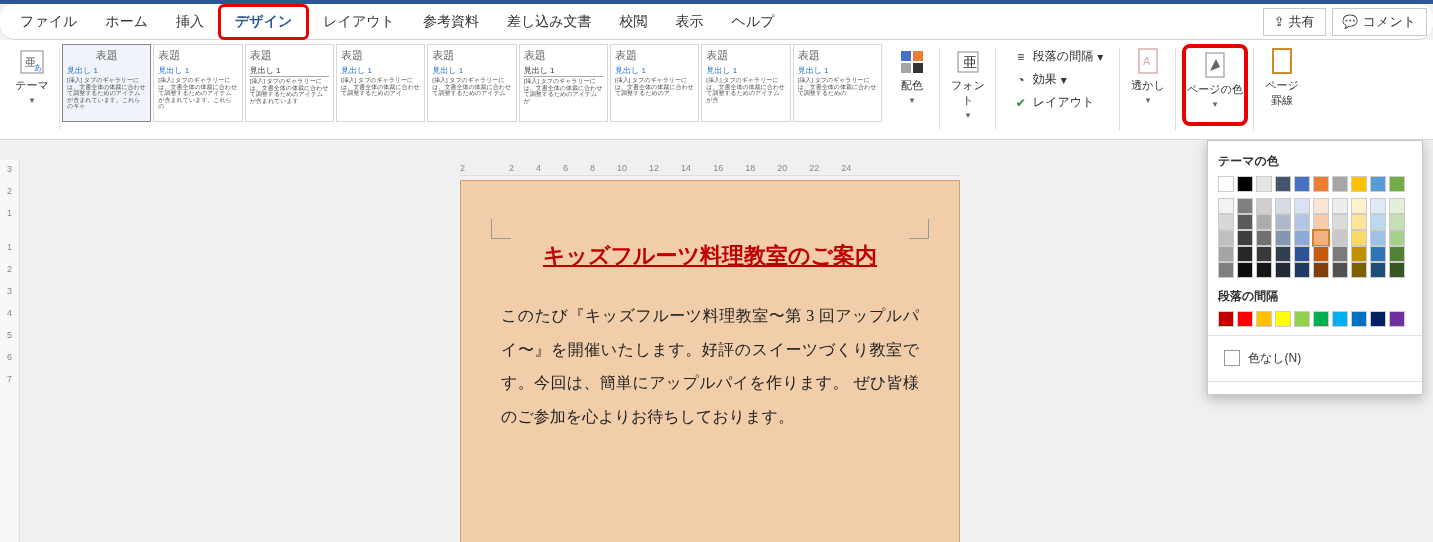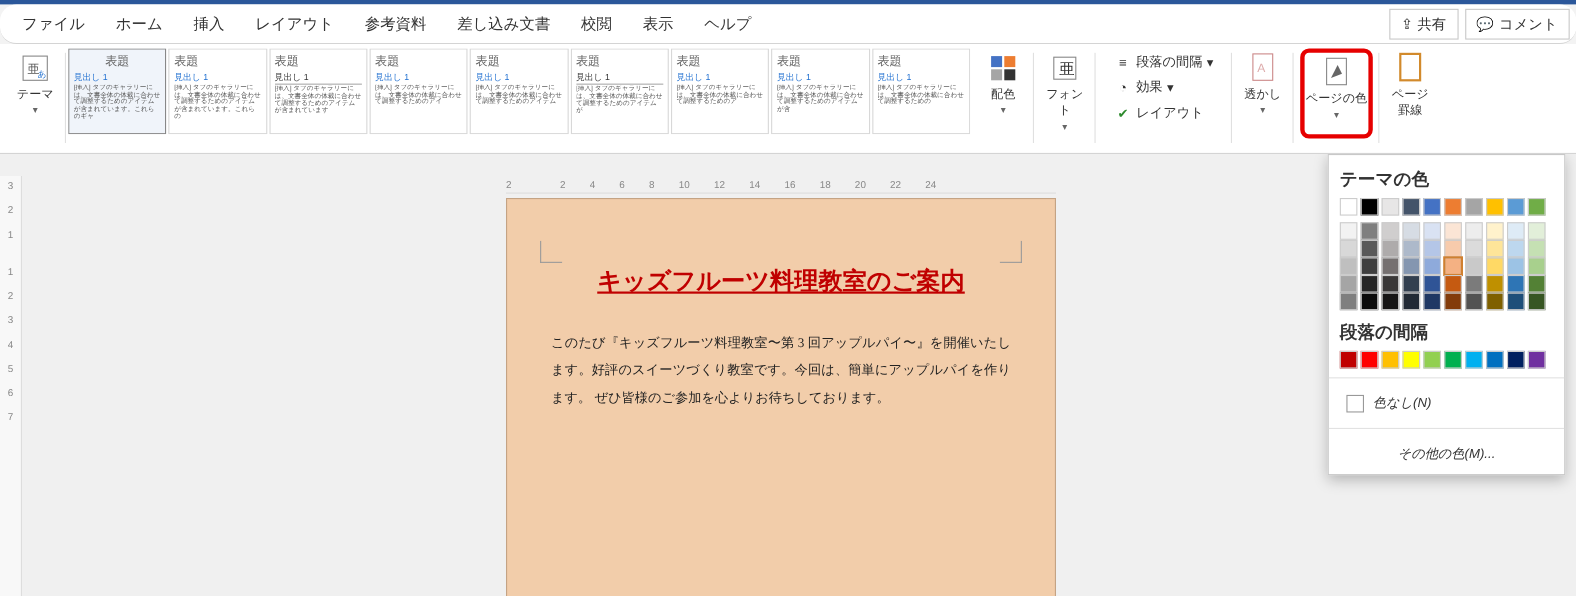--- a/index.html
+++ b/index.html
@@ -40,48 +40,49 @@
   .opt .oi { width:16px; height:16px; display:flex; align-items:center; justify-content:center;}
 
   .highlight-red { border: 4px solid #e60000; border-radius: 8px; }
 
   
   .canvas-area { position: relative; height: calc(542px - 4px - 36px - 100px); background: #f0f0f0; overflow: hidden; }
   .ruler-left { position:absolute; left:0; top:20px; bottom:0; width:20px; background:#f8f8f8; border-right:1px solid #ddd; font-size:9px; color:#888; display:flex; flex-direction:column; align-items:center; gap:12px; padding-top:4px;}
   .ruler-top  { position:absolute; left:460px; top:20px; height:16px; width:500px; display:flex; font-size:9px; color:#888; gap:22px; border-bottom:1px solid #ddd; align-items:center;}
   .page { position:absolute; left:460px; top:40px; width:500px; height:520px; background:#f2cdaa; border:1px solid #c4a384; padding:60px 40px; }
   .page .doc-title { color:#c00000; font-size:22px; font-weight:bold; text-align:center; text-decoration:underline; margin-bottom:28px; font-family:"Yu Mincho", serif;}
-  .page .doc-body  { color:#222; font-size:12px; line-height:2.1; font-family:"Yu Mincho", serif; text-align:justify;}
+  .page .doc-body  { color:#222; font-size:16px; line-height:2.1; font-family:"Yu Mincho", serif; text-align:justify;}
   .crop-mark { position:absolute; width:20px; height:20px; border-color:#999; }
   .crop-mark.tl{ top:38px; left:30px; border-left:1px solid #999; border-bottom:1px solid #999;}
   .crop-mark.tr{ top:38px; right:30px; border-right:1px solid #999; border-bottom:1px solid #999;}
 
   
   .color-panel { position:absolute; right:10px; top:0px; width:216px; background:#fff; border:1px solid #c8c8c8; box-shadow:0 4px 12px rgba(0,0,0,.25); z-index:50; padding:8px 10px 4px 10px;}
-  .cp-section-label{ font-size:16px; font-weight:600; margin:4px 0 6px 0;}
+  .cp-section-label{ font-size:12px; font-weight:600; margin:4px 0 6px 0;}
   .cp-sw { width:16px; height:16px; border:1px solid #ccc; cursor:pointer;}
   .cp-sw.sel{ outline:2px solid #d08030; outline-offset:-1px;}
   .cp-row { display:flex; gap:3px;}
   .cp-div { height:1px; background:#e2e2e2; margin:8px -10px;}
-  .cp-item{ padding:6px 6px; font-size:12px; display:flex; align-items:center; gap:8px; cursor:pointer;font-style:italic;}
+  .cp-item{ padding:6px 6px; font-size:12px; display:flex; align-items:flex-start; gap:8px; cursor:pointer;}
   .cp-item.center{ justify-content:center;}
   .cp-item.hover{ background:#e6e6e6;}
   .cp-nocolor-sw{ width:16px; height:16px; border:1px solid #999;}
   .cp-item.highlight-red{ padding:8px; justify-content:center;}
 
 </style>
 </head>
 <body>
 
 <div class="titlebar"></div>
 
 <div class="tabs">
   <div class="tab">ファイル</div>
   <div class="tab">ホーム</div>
   <div class="tab">挿入</div>
+  <div class="tab active highlight-box">デザイン</div>
   <div class="tab">レイアウト</div>
   <div class="tab">参考資料</div>
   <div class="tab">差し込み文書</div>
   <div class="tab">校閲</div>
   <div class="tab">表示</div>
   <div class="tab">ヘルプ</div>
   <div class="right-actions">
     <div class="rbtn">
         <span>⇪</span>
         <span>共有</span>
@@ -373,17 +374,14 @@
         <div class="cp-sw" style="background: rgb(0, 32, 96);"></div>
         <div class="cp-sw" style="background: rgb(112, 48, 160);"></div>
       </div>
 
     <div class="cp-div"></div>
     <div class="cp-item">
         <span class="cp-nocolor-sw"></span>
         <span>色なし(N)</span>
       </div>
     <div class="cp-div"></div>
-    <div class="cp-item center">
-        <span>その他の色(M)...</span>
-      </div>
   </div>
 </div>
 
 </body></html>

